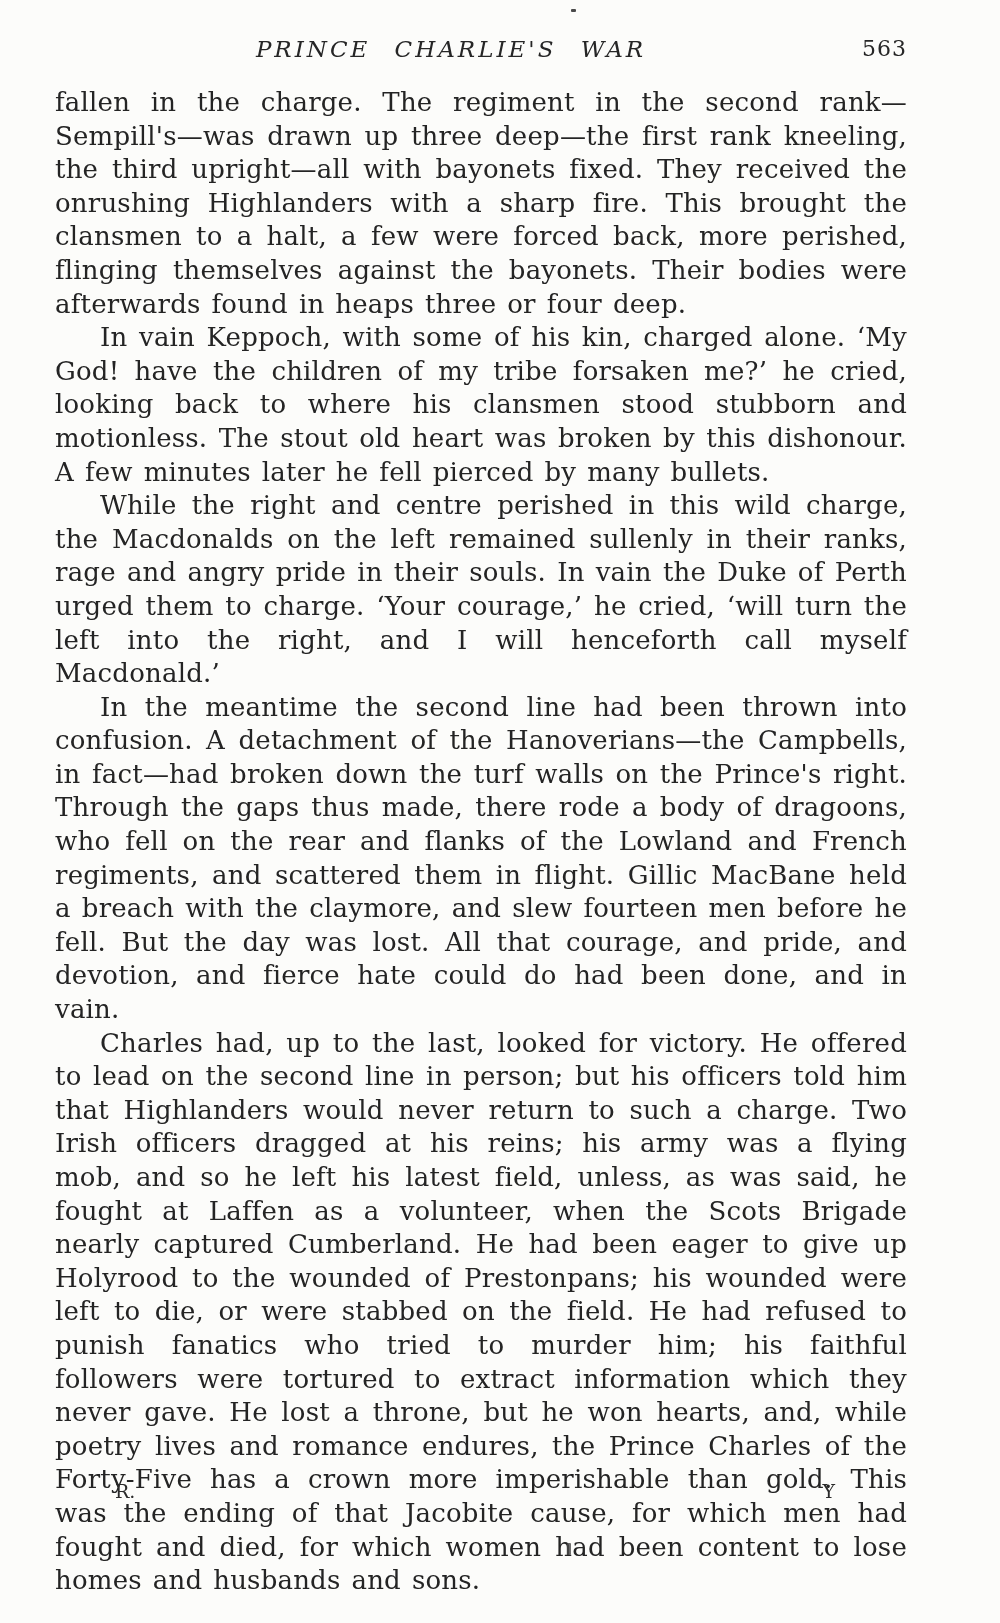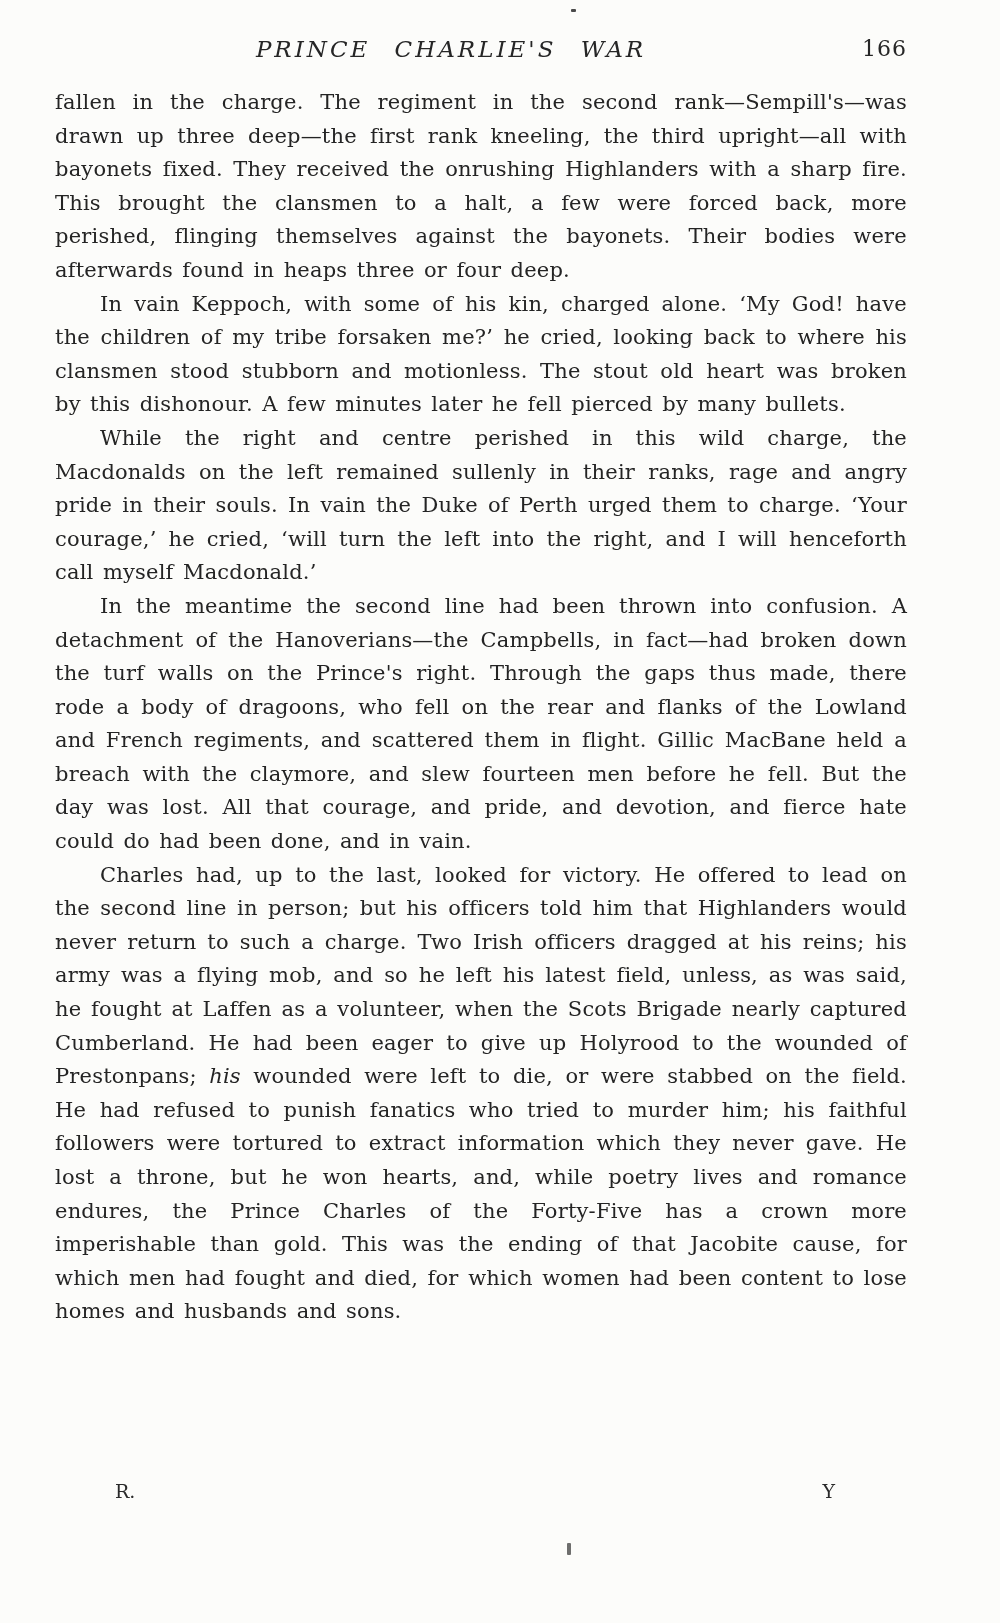--- a/index.html
+++ b/index.html
@@ -60,35 +60,34 @@
     top: 0;
     font-size: 22px;
     letter-spacing: 1px;
     color: #262626;
   }
   .text-block {
     position: absolute;
     top: 86px;
     left: 55px;
     width: 852px;
-    font-size: 21px;
+    font-size: 26px;
     line-height: 33.6px;
     text-align: justify;
     word-spacing: 2.5px;
     letter-spacing: 0.2px;
   }
   .para {
     margin: 0;
     padding: 0;
   }
   .para.indent {
     text-indent: 45px;
   }
   .em {
-    font-style: italic;
   }
   .signature-line {
     position: absolute;
     top: 1480px;
     left: 55px;
     width: 852px;
     display: flex;
     justify-content: space-between;
     padding: 0;
     box-sizing: border-box;
@@ -100,21 +99,21 @@
 </style>
 </head>
 <body>
 
 <div class="page">
 
   <div class="scan-mark top"></div>
 
   <header class="running-head">
     <span class="head-title">PRINCE CHARLIE'S WAR</span>
-    <span class="page-number">166</span>
+    <span class="page-number">563</span>
   </header>
 
   <main class="text-block">
 
   <p class="para"><span>fallen in the charge. The regiment in the second rank—Sempill's—was drawn up three deep—the first rank kneeling, the third upright—all with bayonets fixed. They received the onrushing Highlanders with a sharp fire. This brought the clansmen to a halt, a few were forced back, more perished, flinging themselves against the bayonets. Their bodies were afterwards found in heaps three or four deep.</span></p>
       <p class="para indent"><span>In vain Keppoch, with some of his kin, charged alone. ‘My God! have the children of my tribe forsaken me?’ he cried, looking back to where his clansmen stood stubborn and motionless. The stout old heart was broken by this dishonour. A few minutes later he fell pierced by many bullets.</span></p>
       <p class="para indent"><span>While the right and centre perished in this wild charge, the Macdonalds on the left remained sullenly in their ranks, rage and angry pride in their souls. In vain the Duke of Perth urged them to charge. ‘Your courage,’ he cried, ‘will turn the left into the right, and I will henceforth call myself Macdonald.’</span></p>
       <p class="para indent"><span>In the meantime the second line had been thrown into confusion. A detachment of the Hanoverians—the Campbells, in fact—had broken down the turf walls on the Prince's right. Through the gaps thus made, there rode a body of dragoons, who fell on the rear and flanks of the Lowland and French regiments, and scattered them in flight. Gillic MacBane held a breach with the claymore, and slew fourteen men before he fell. But the day was lost. All that courage, and pride, and devotion, and fierce hate could do had been done, and in vain.</span></p>
       <p class="para indent"><span>Charles had, up to the last, looked for victory. He offered to lead on the second line in person; but his officers told him that Highlanders would never return to such a charge. Two Irish officers dragged at his reins; his army was a flying mob, and so he left his latest field, unless, as was said, he fought at Laffen as a volunteer, when the Scots Brigade nearly captured Cumberland. He had been eager to give up Holyrood to the wounded of Prestonpans; </span><span class="em">his</span><span> wounded were left to die, or were stabbed on the field. He had refused to punish fanatics who tried to murder him; his faithful followers were tortured to extract information which they never gave. He lost a throne, but he won hearts, and, while poetry lives and romance endures, the Prince Charles of the Forty-Five has a crown more imperishable than gold. This was the ending of that Jacobite cause, for which men had fought and died, for which women had been content to lose homes and husbands and sons.</span></p>
     </main>

